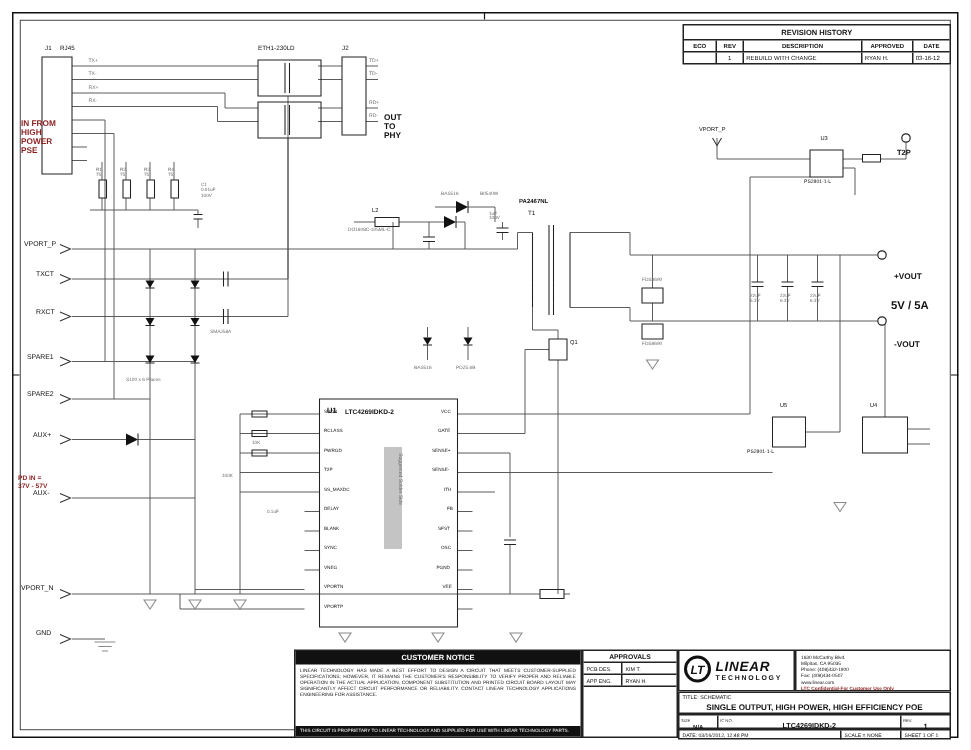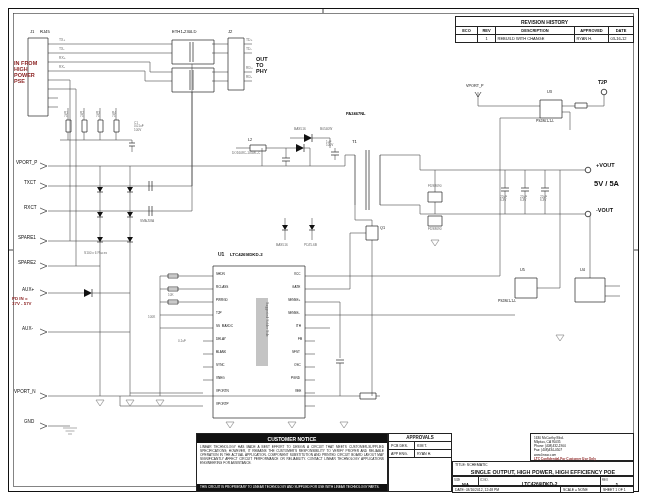--- a/index.html
+++ b/index.html
@@ -2,21 +2,21 @@
 <html><head>
 <meta charset="utf-8">
 <style>
   html,body{margin:0;padding:0;background:#e9e9e9;}
   *{box-sizing:border-box;}
   .sheet{position:relative;width:647px;height:500px;background:#ffffff;overflow:hidden;
          font-family:"Liberation Sans",sans-serif;color:#111;}
   svg.wires{position:absolute;left:0;top:0;}
   #schematic-labels{position:absolute;left:0;top:0;width:647px;height:500px;}
   .sl{position:absolute;white-space:pre;line-height:1.12;color:#111;transform-origin:0 0;}
-  .sl.b{font-weight:bold;}
+  .sl.b{font-weight:bold;margin-top:20px;}
   .sl.c-red{color:#8a1f1f;}
   .sl.c-gy{color:#6a6a6a;}
 
   
   .rev{position:absolute;left:455px;top:16px;width:179px;background:#fff;border:0.8px solid #222;font-size:4px;}
   .rev-title{font-weight:bold;font-size:5px;text-align:center;padding:1.5px 0;border-bottom:0.6px solid #222;}
   .rev-row{display:grid;grid-template-columns:22px 18px 79px 34px 1fr;border-bottom:0.6px solid #222;}
   .rev-row:last-child{border-bottom:none;}
   .rev-row > div{padding:1px 1.5px;border-right:0.6px solid #222;min-height:6px;}
   .rev-row > div:last-child{border-right:none;}
@@ -274,20 +274,29 @@
     <div class="ap-row">
       <div>PCB DES.</div>
       <div>KIM T.</div>
     </div>
     <div class="ap-row">
       <div>APP ENG.</div>
       <div>RYAN H.</div>
     </div>
   </div>
 
+  <div class="box" style="left:452px;top:433px;width:78px;height:28px;">
+    <div class="logo-wrap">
+      <div class="lt-badge">LT</div>
+      <div>
+        <div class="logo-l1">LINEAR</div>
+        <div class="logo-l2">TECHNOLOGY</div>
+      </div>
+    </div>
+  </div>
 
   <div class="box addr" style="left:530px;top:433px;width:104px;height:28px;">
     <div>1630 McCarthy Blvd.</div>
     <div>Milpitas, CA 95035</div>
     <div>Phone: (408)432-1900</div>
     <div>Fax: (408)434-0507</div>
     <div>www.linear.com</div>
     <div class="red">LTC Confidential-For Customer Use Only</div>
   </div>
 

